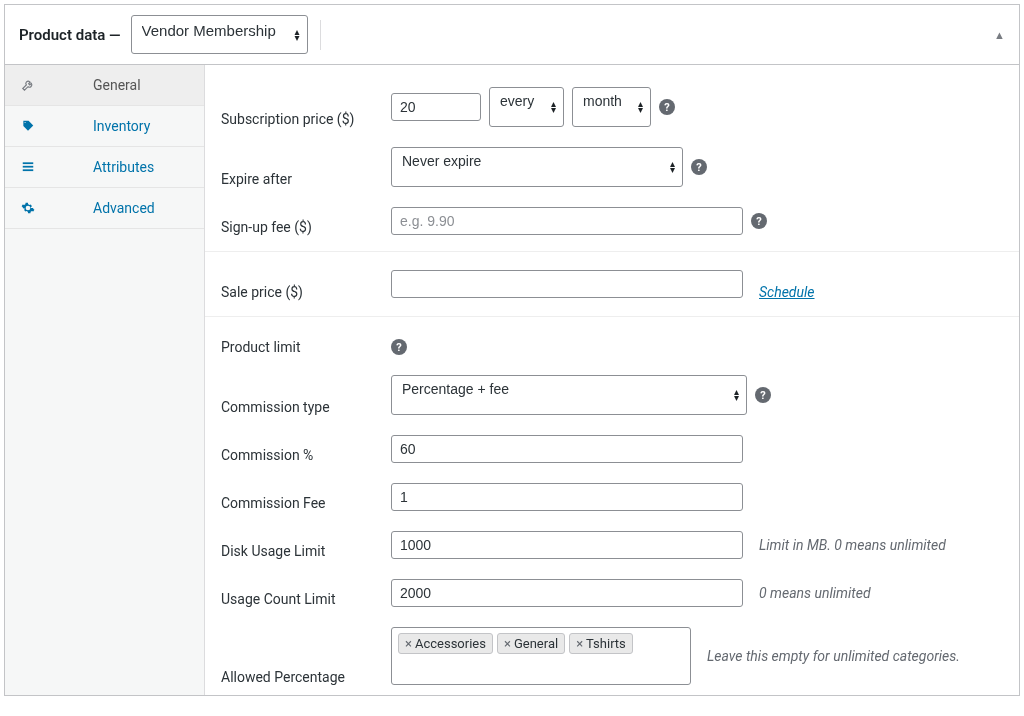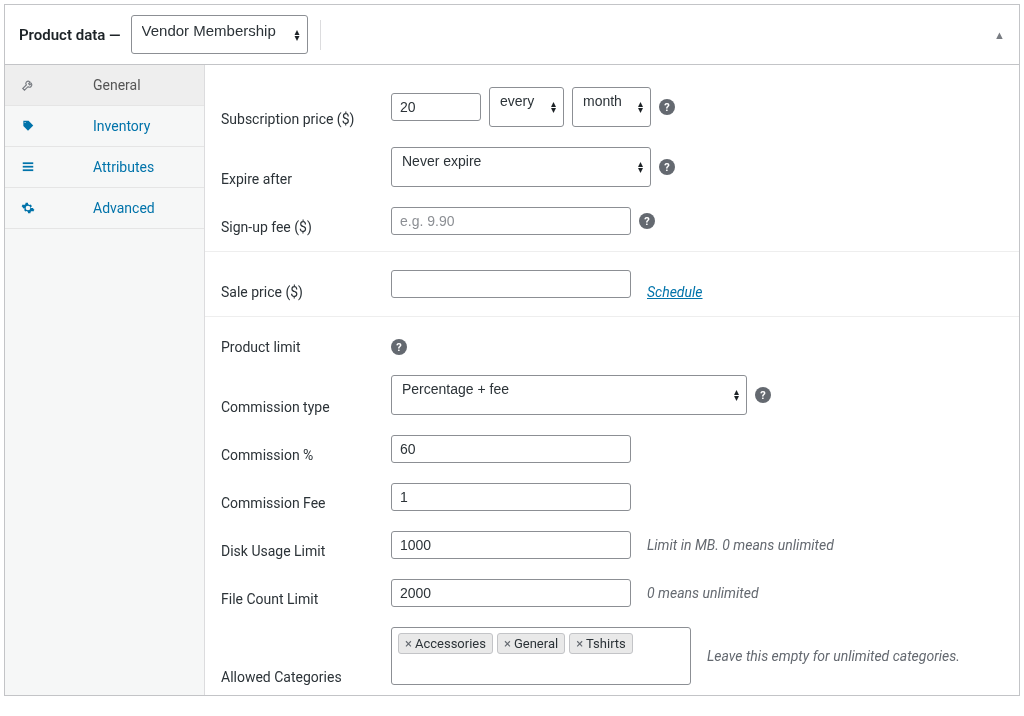--- a/index.html
+++ b/index.html
@@ -117,21 +117,21 @@
     border-radius: 3px;
     padding: 5px 8px;
     font-size: 14px;
     color: #2c3338;
     background: #fff;
   }
   input[type="text"]::placeholder {
     color: #8c8f94;
   }
   .w-small { width: 90px; }
-  .w-med { width: 240px; }
+  .w-med { width: 352px; }
   .sel {
     appearance: none;
     border: 1px solid #8c8f94;
     border-radius: 3px;
     padding: 5px 28px 17px 10px;
     font-size: 14px;
     background: #fff;
     color: #2c3338;
   }
   .help-icon {
@@ -263,21 +263,21 @@
             <span class="select-arrows">▴<br>▾</span>
           </span>
           <span class="help-icon">?</span>
         </div>
       </div>
 
       <div class="field-row">
         <div class="field-label">Expire after</div>
         <div class="field-controls">
           <span class="select-wrap">
-            <select class="sel" style="width:260px"><option>Never expire</option></select>
+            <select class="sel" style="width:292px"><option>Never expire</option></select>
             <span class="select-arrows">▴<br>▾</span>
           </span>
           <span class="help-icon">?</span>
         </div>
       </div>
 
       <div class="field-row">
         <div class="field-label">Sign-up fee ($)</div>
         <div class="field-controls">
           <input type="text" class="w-med" placeholder="e.g. 9.90" style="">
@@ -331,29 +331,29 @@
 
       <div class="field-row">
         <div class="field-label">Disk Usage Limit</div>
         <div class="field-controls">
           <input type="text" class="w-med" value="1000" style="">
           <span class="hint">Limit in MB. 0 means unlimited</span>
         </div>
       </div>
 
       <div class="field-row">
-        <div class="field-label">File Count Limit</div>
+        <div class="field-label">Usage Count Limit</div>
         <div class="field-controls">
           <input type="text" class="w-med" value="2000" style="">
           <span class="hint">0 means unlimited</span>
         </div>
       </div>
 
       <div class="field-row">
-        <div class="field-label">Allowed Categories</div>
+        <div class="field-label">Allowed Percentage</div>
         <div class="field-controls">
           <div class="tag-input">
             <span class="tag">
                 <span class="x">×</span>
                 <span>Accessories</span>
               </span>
             <span class="tag">
                 <span class="x">×</span>
                 <span>General</span>
               </span>

